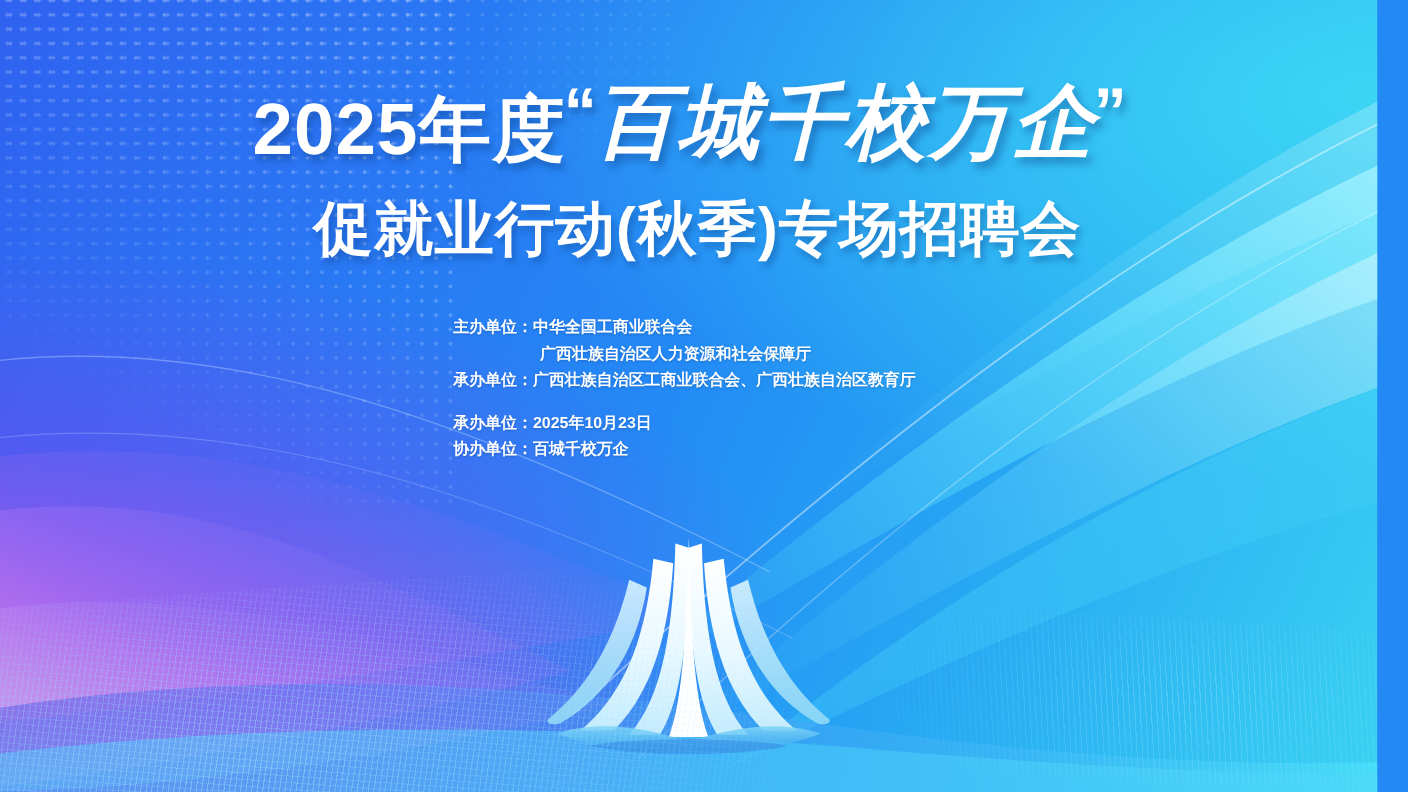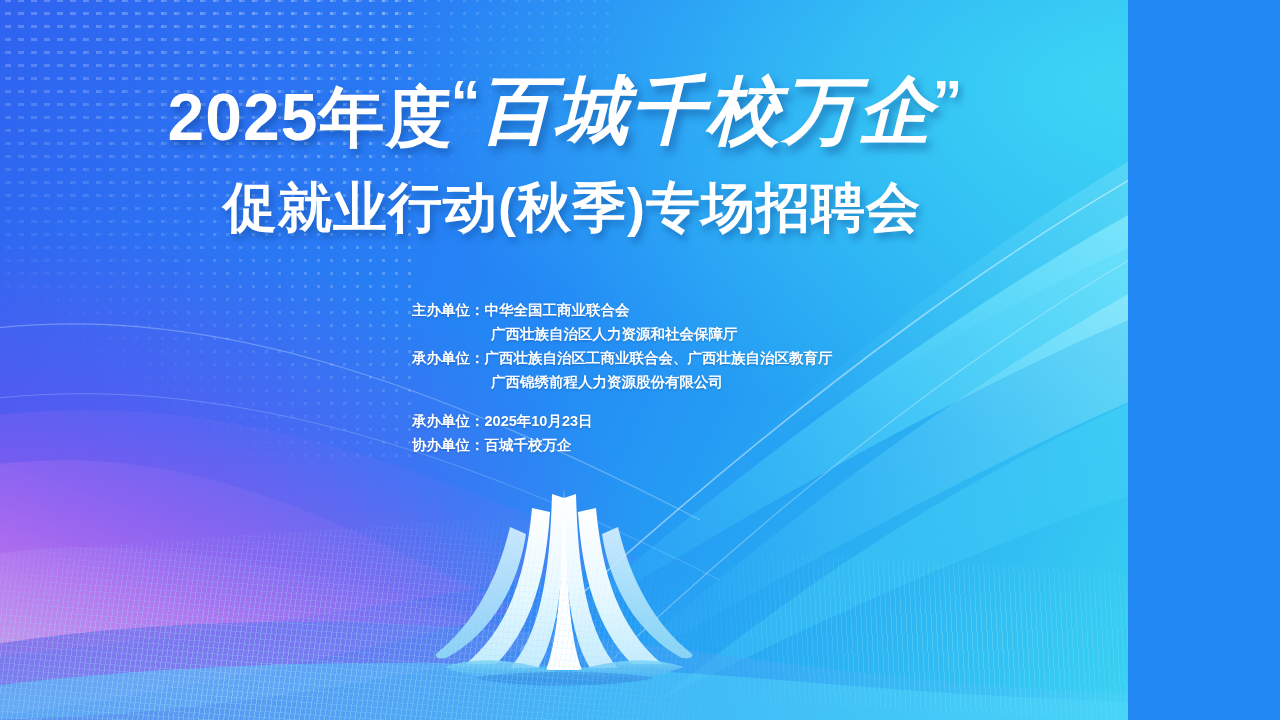--- a/index.html
+++ b/index.html
@@ -2,21 +2,21 @@
 <html><head>
 <meta charset="utf-8">
 <style>
   html,body{margin:0;padding:0;}
   body{
     width:1280px;height:720px;overflow:hidden;
     font-family:"Liberation Sans","DejaVu Sans",sans-serif;
     background:#2389f5;
   }
   #poster{
-    position:relative;width:1128px;height:720px;overflow:hidden;
+    position:relative;width:1252px;height:720px;overflow:hidden;
     background:
       radial-gradient(120% 90% at 100% 12%, rgba(61,214,245,.95) 0%, rgba(61,214,245,0) 55%),
       radial-gradient(95% 80% at 2% 78%, rgba(124,70,240,.85) 0%, rgba(124,70,240,0) 58%),
       radial-gradient(70% 60% at 10% 95%, rgba(196,92,200,.55) 0%, rgba(196,92,200,0) 60%),
       linear-gradient(115deg,#2f62f0 0%,#2b74f3 22%,#2389f5 48%,#26a6f3 70%,#3ad2f2 100%);
   }
   .layer{position:absolute;inset:0;pointer-events:none;}
 
   
   .dots{
@@ -76,21 +76,21 @@
   }
   .subhead{
     position:absolute;left:0;right:0;top:172px;text-align:center;
     font-size:54px;font-weight:bold;color:#ffffff;letter-spacing:1px;
     white-space:nowrap;
     text-shadow:3px 5px 7px rgba(10,60,130,.40);
     padding-left:16px;
   }
 
   .info{
-    position:absolute;left:412px;top:298px;width:520px;
+    position:absolute;left:412px;top:286px;width:520px;
     color:#ffffff;font-size:14.5px;font-weight:bold;line-height:24px;
     text-shadow:0 1px 2px rgba(10,60,130,.35);
   }
   .info .row{white-space:nowrap;}
   .info .indent{padding-left:79px;}
   .info .gap{height:15px;}
 
   
   .landmark{position:absolute;left:50%;bottom:28px;transform:translateX(-50%);}
 </style>
@@ -197,23 +197,20 @@
   <div class="info">
     <div class="row">
       <span>主办单位：</span><span>中华全国工商业联合会</span>
     </div>
     <div class="row indent">
       <span>广西壮族自治区人力资源和社会保障厅</span>
     </div>
     <div class="row">
       <span>承办单位：</span><span>广西壮族自治区工商业联合会、广西壮族自治区教育厅</span>
     </div>
-    <div class="row indent">
-      <span>广西锦绣前程人力资源股份有限公司</span>
-    </div>
     <div class="gap"></div>
     <div class="row">
       <span>承办单位：</span><span>2025年10月23日</span>
     </div>
     <div class="row">
       <span>协办单位：</span><span>百城千校万企</span>
     </div>
   </div>
 
 </div>

